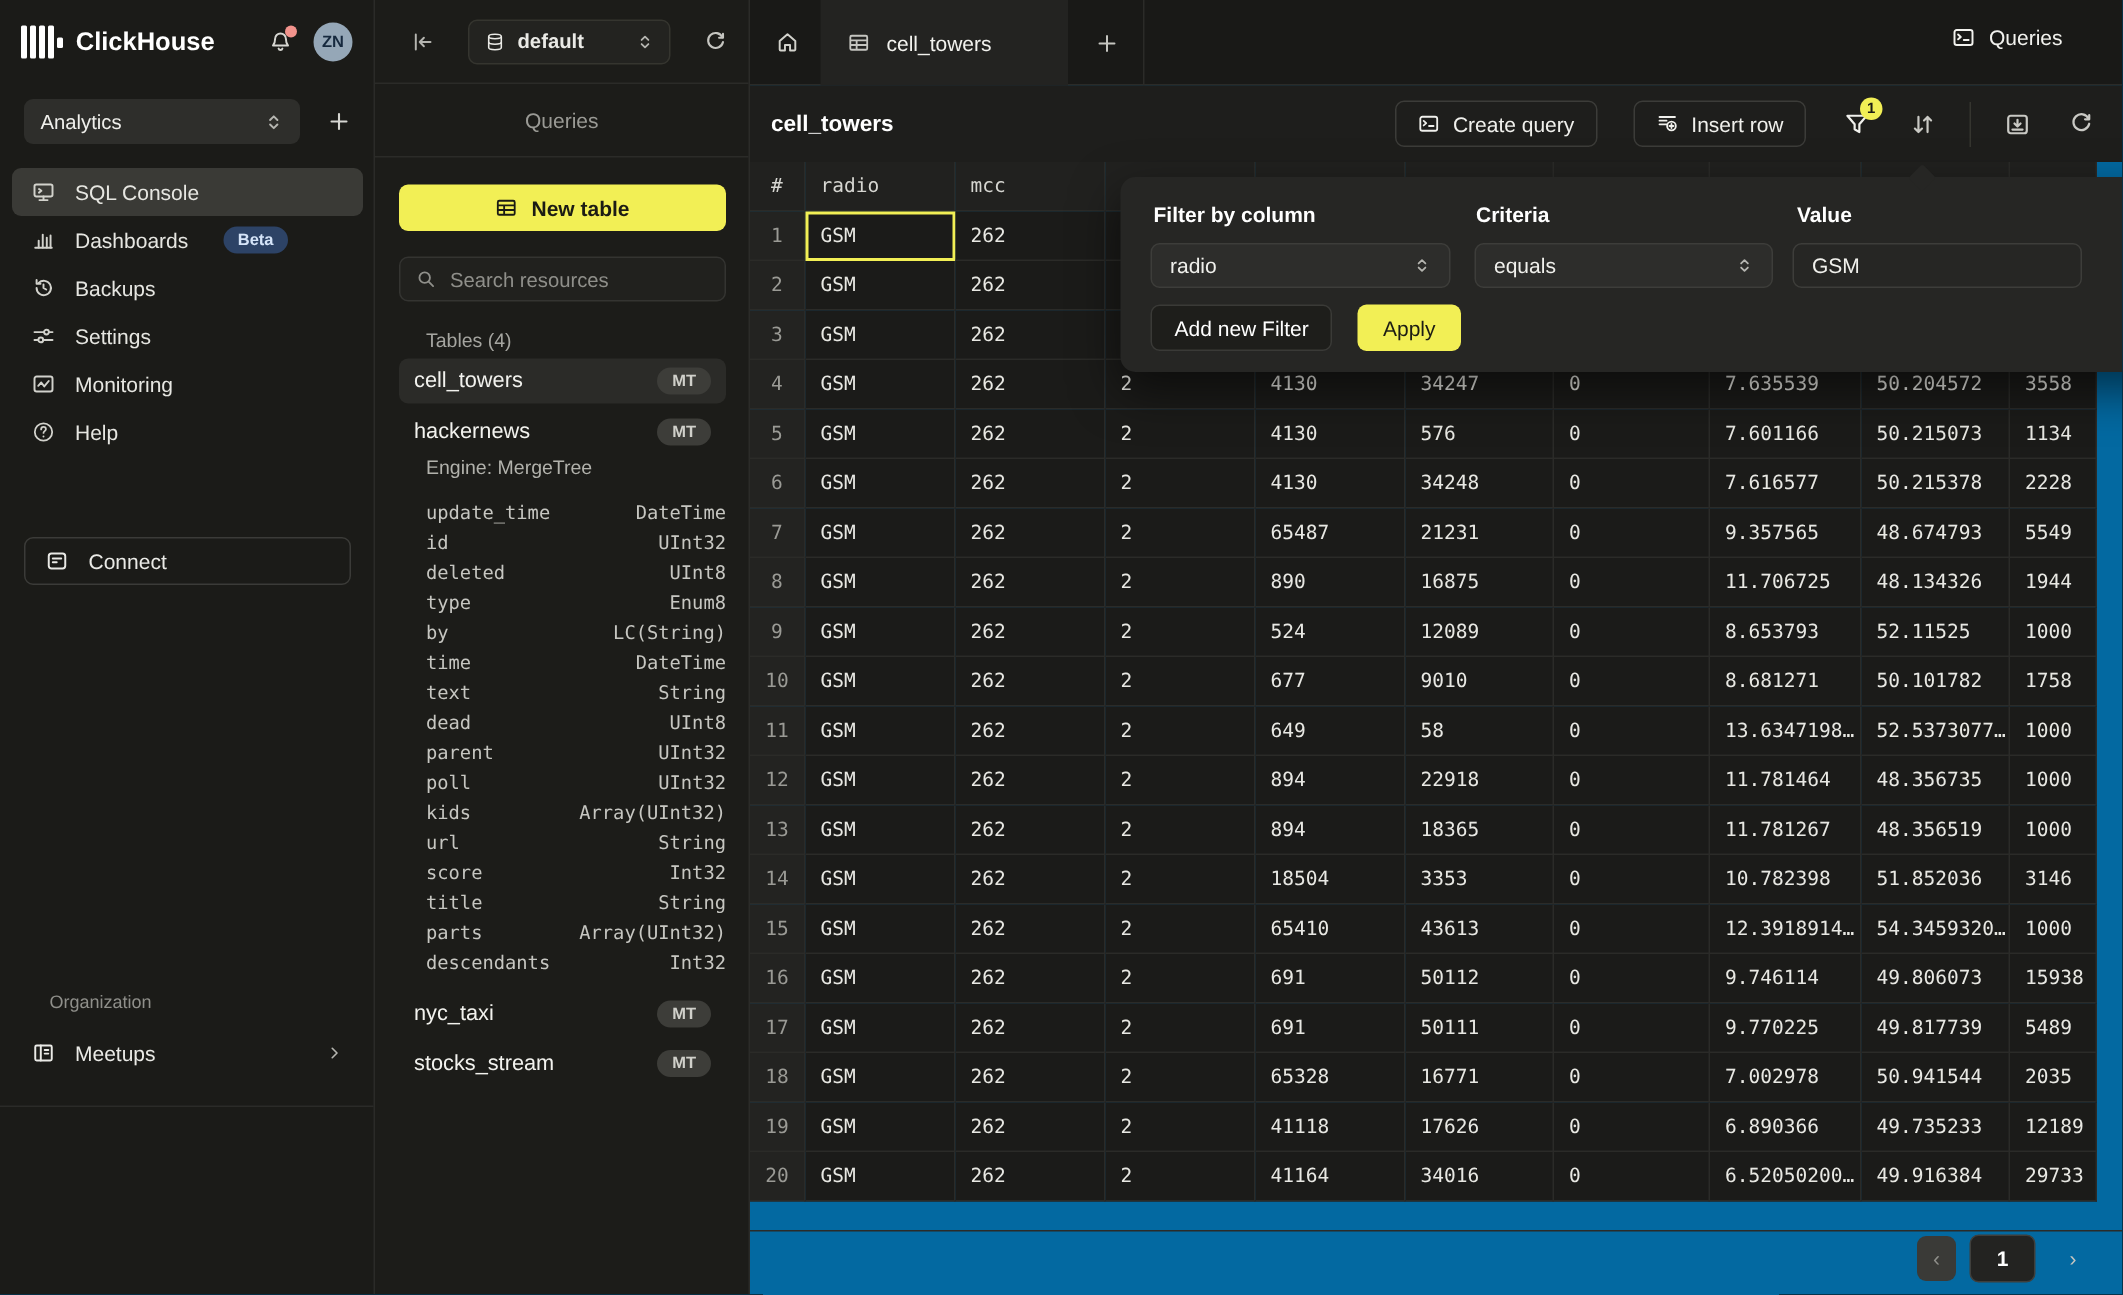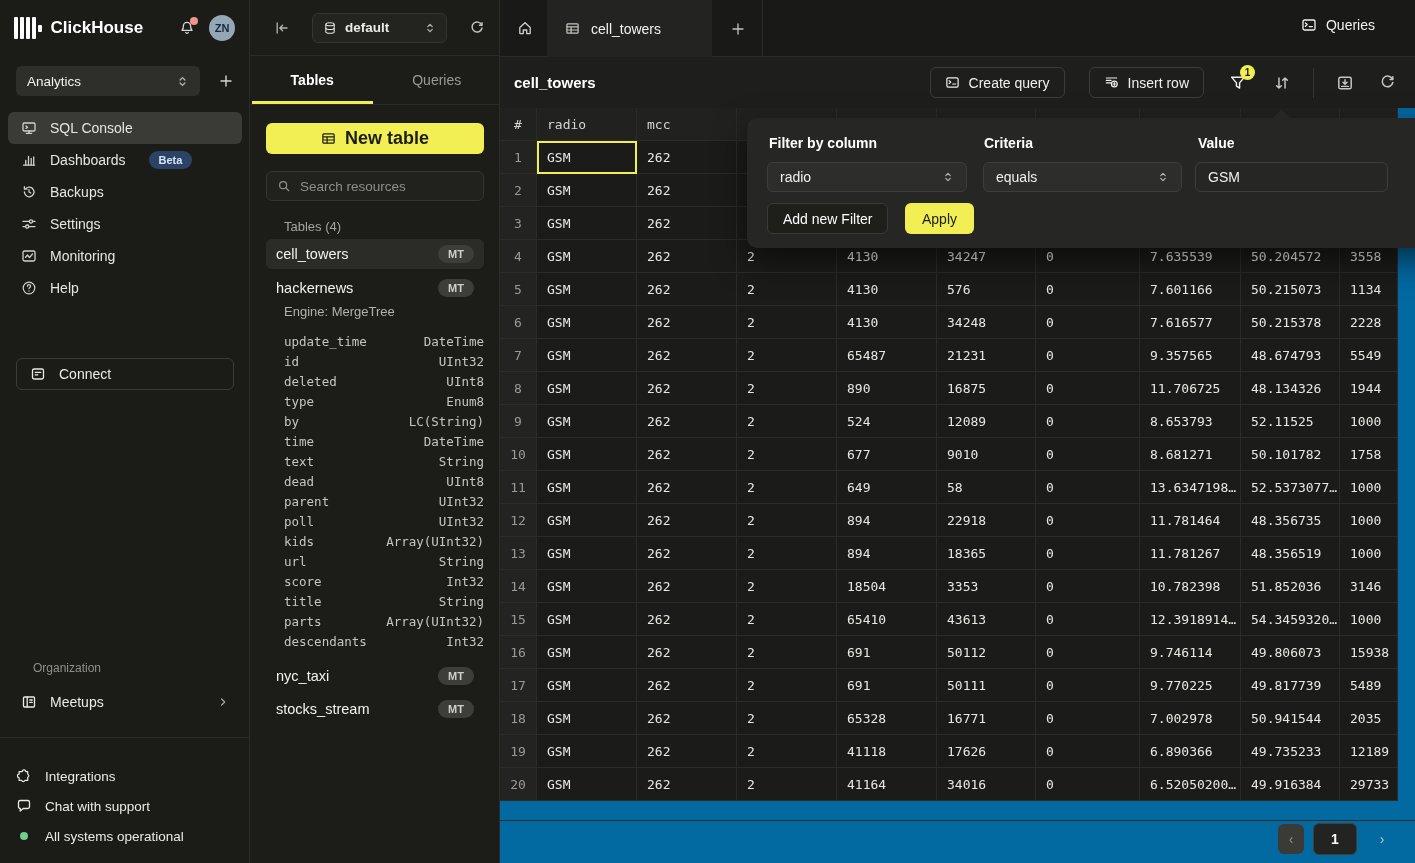--- a/index.html
+++ b/index.html
@@ -73,21 +73,21 @@
   .ex-tabs { position:absolute; top:56px; left:0; width:100%; height:49px;
              border-bottom:1px solid #2b2b28; display:flex; }
   .ex-tab { flex:1; display:flex; align-items:center; justify-content:center;
             font-size:14px; cursor:pointer; color:#9a9a95; position:relative; }
   .ex-tab.active { color:#fff; font-weight:bold; }
   .ex-tab.active::after { content:""; position:absolute; bottom:0; left:2px; right:2px;
             height:3px; background:#f2ef55; }
 
   .new-table { position:absolute; top:123px; left:16px; width:218px; height:31px;
                background:#f2ef55; color:#1c1c14; border:none; border-radius:6px;
-               font-size:18px; font-weight:bold; display:flex; align-items:center;
+               font-size:14px; font-weight:bold; display:flex; align-items:center;
                justify-content:center; gap:9px; cursor:pointer;
                font-family:"Liberation Sans", sans-serif; }
   .search-box { position:absolute; top:171px; left:16px; width:218px; height:30px;
                 background:#21211e; border:1px solid #343431; border-radius:6px;
                 display:flex; align-items:center; gap:9px; padding:0 10px; cursor:text; }
   .search-box .ic { width:14px; height:14px; color:#8f8f8a; }
   .search-box input { background:transparent; border:none; outline:none; color:#c8c8c3;
                       font-size:13.5px; width:100%; font-family:"Liberation Sans",sans-serif; }
   .search-box input::placeholder { color:#8f8f8a; }
 
@@ -283,38 +283,20 @@
         <rect x="2.5" y="3" width="11" height="10" rx="1"></rect>
           <path d="M6.2 3v10M8.8 6h2.4M8.8 8.4h2.4"></path>
       </svg>
       <span>Meetups</span>
       <svg class="ic chev" viewBox="0 0 16 16" fill="none" stroke="currentColor" stroke-width="1.5" stroke-linecap="round" stroke-linejoin="round" style="width:12px;height:12px;">
         <path d="M6 3.8 10.2 8 6 12.2"></path>
       </svg>
     </div>
     <div class="sb-divider"></div>
 
-    <div class="sb-footer">
-      <div class="sbf-item">
-        <svg class="ic" viewBox="0 0 16 16" fill="none" stroke="currentColor" stroke-width="1.2" stroke-linecap="round" stroke-linejoin="round">
-          <path d="M6.3 3.6a1.7 1.7 0 0 1 3.4 0h2v2.6a1.7 1.7 0 0 1 0 3.2v3H8.9a1.7 1.7 0 0 1-3.2 0H3.1v-2.8a1.7 1.7 0 0 1 0-3.4V3.6z"></path>
-        </svg>
-        <span>Integrations</span>
-      </div>
-      <div class="sbf-item">
-        <svg class="ic" viewBox="0 0 16 16" fill="none" stroke="currentColor" stroke-width="1.3" stroke-linecap="round" stroke-linejoin="round">
-          <path d="M2.5 4.2A1.7 1.7 0 0 1 4.2 2.5h7.6a1.7 1.7 0 0 1 1.7 1.7v4.6a1.7 1.7 0 0 1-1.7 1.7H7.2L4.2 13v-2.5a1.7 1.7 0 0 1-1.7-1.7z"></path>
-        </svg>
-        <span>Chat with support</span>
-      </div>
-      <div class="sbf-item">
-        <span class="green-dot"></span>
-        <span>All systems operational</span>
-      </div>
-    </div>
   </aside>
 
   <section class="explorer">
     <div class="ex-top">
       <span class="collapse-btn">
         <svg class="ic" viewBox="0 0 16 16" fill="none" stroke="currentColor" stroke-width="1.3" stroke-linecap="round" stroke-linejoin="round">
           <path d="M3.2 3v10M13 8H5.8M8.6 5.2 5.8 8l2.8 2.8"></path>
         </svg>
       </span>
       <div class="db-select">
@@ -330,21 +312,20 @@
       </div>
       <span class="ex-refresh">
         <svg class="ic" viewBox="0 0 16 16" fill="none" stroke="currentColor" stroke-width="1.4" stroke-linecap="round" stroke-linejoin="round">
           <path d="M12.6 4.8A5 5 0 1 0 13 8"></path>
             <path d="M13 2.6v2.6h-2.6"></path>
         </svg>
       </span>
     </div>
 
     <div class="ex-tabs">
-      <div class="ex-tab active">Tables</div>
       <div class="ex-tab">Queries</div>
     </div>
 
     <button class="new-table">
       <svg class="ic" viewBox="0 0 16 16" fill="none" stroke="currentColor" stroke-width="1.3" style="width:15px;height:15px;">
         <rect x="2" y="3" width="12" height="10" rx="1"></rect>
           <path d="M2 6.3h12M2 9.6h12M6.5 6.3V13"></path>
       </svg>
       <span>New table</span>
     </button>

